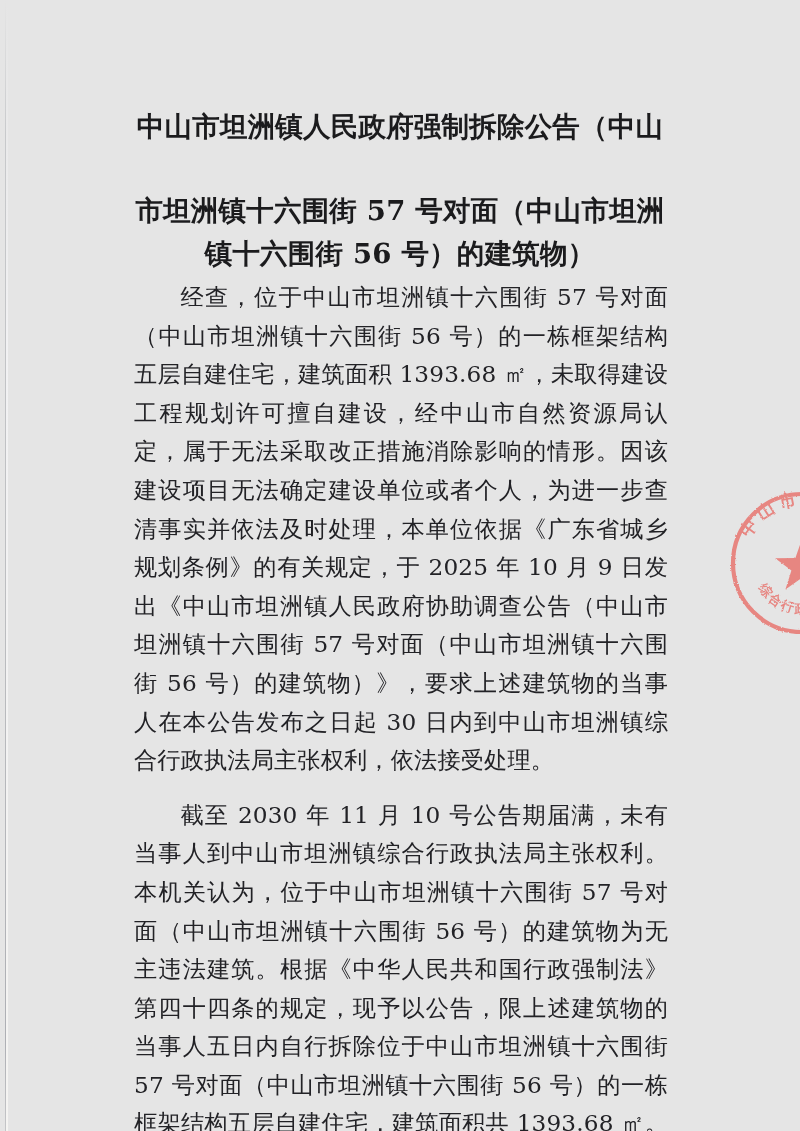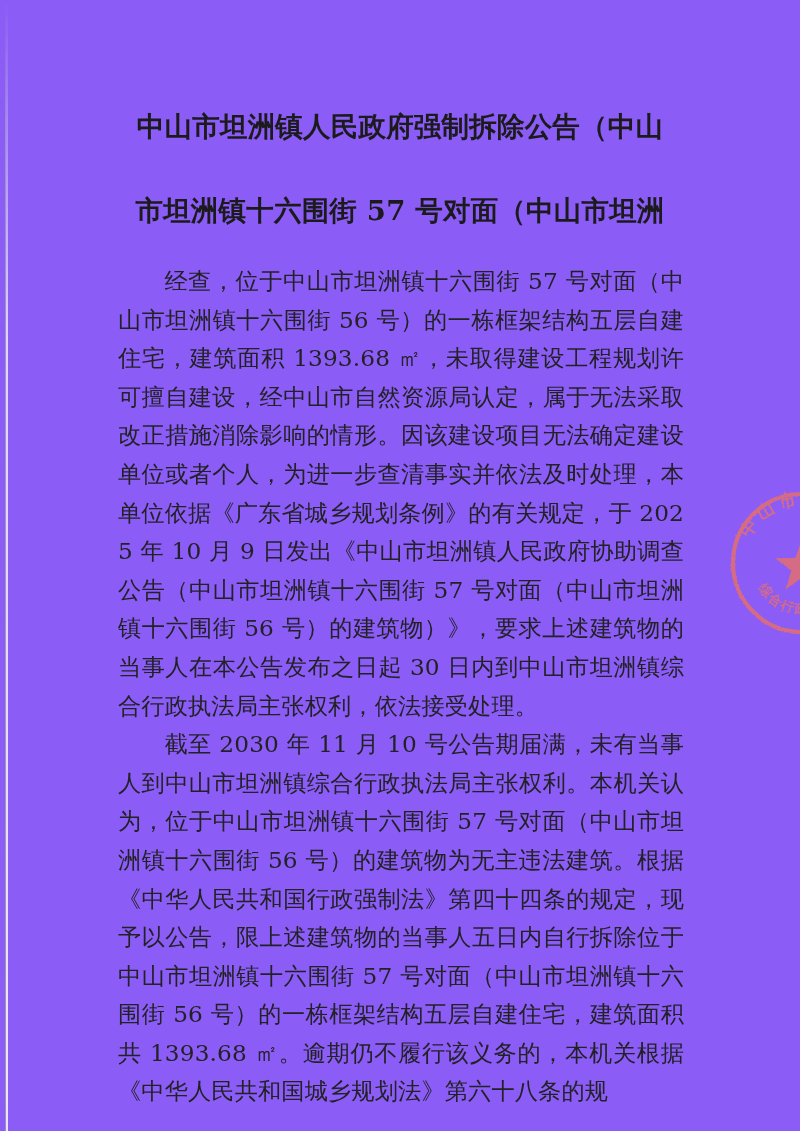--- a/index.html
+++ b/index.html
@@ -12,21 +12,21 @@
     height: 1131px;
     background: #ffffff;
     font-family: "DejaVu Serif", "Liberation Serif", serif;
     overflow: hidden;
   }
 
   .page {
     position: relative;
     width: 800px;
     height: 1131px;
-    background: #8b5cf6;
+    background: #e5e5e5;
     overflow: hidden;
   }
 
   
   .scan-edge-left {
     position: absolute;
     left: 5px;
     top: 0;
     width: 1px;
     height: 1131px;
@@ -70,21 +70,21 @@
   .doc-title .tline.l3 { letter-spacing: 0.2px; }
 
   
   .body-block {
     position: absolute;
     left: 118px;
     top: 262px;
     width: 566px;
   }
   .para {
-    margin: 0;
+    margin: 16px;
     font-family: "DejaVu Serif", "Liberation Serif", serif;
     font-size: 23.2px;
     line-height: 38.6px;
     color: #222226;
     text-align: justify;
     text-justify: inter-character;
     text-indent: 2em;
     letter-spacing: 0.15px;
     word-break: break-all;
   }
@@ -106,20 +106,21 @@
 <body>
 
 <div class="page">
 
   <div class="scan-edge-left"></div>
   <div class="scan-edge-left2"></div>
 
   <div class="doc-title">
     <span class="tline l1">中山市坦洲镇人民政府强制拆除公告（中山</span>
     <span class="tline l2">市坦洲镇十六围街 57 号对面（中山市坦洲</span>
+    <span class="tline l3">镇十六围街 56 号）的建筑物）</span>
   </div>
 
   <div class="body-block">
     <p class="para">经查，位于中山市坦洲镇十六围街 57 号对面（中山市坦洲镇十六围街 56 号）的一栋框架结构五层自建住宅，建筑面积 1393.68 ㎡，未取得建设工程规划许可擅自建设，经中山市自然资源局认定，属于无法采取改正措施消除影响的情形。因该建设项目无法确定建设单位或者个人，为进一步查清事实并依法及时处理，本单位依据《广东省城乡规划条例》的有关规定，于 2025 年 10 月 9 日发出《中山市坦洲镇人民政府协助调查公告（中山市坦洲镇十六围街 57 号对面（中山市坦洲镇十六围街 56 号）的建筑物）》，要求上述建筑物的当事人在本公告发布之日起 30 日内到中山市坦洲镇综合行政执法局主张权利，依法接受处理。</p>
     <p class="para">截至 2030 年 11 月 10 号公告期届满，未有当事人到中山市坦洲镇综合行政执法局主张权利。本机关认为，位于中山市坦洲镇十六围街 57 号对面（中山市坦洲镇十六围街 56 号）的建筑物为无主违法建筑。根据《中华人民共和国行政强制法》第四十四条的规定，现予以公告，限上述建筑物的当事人五日内自行拆除位于中山市坦洲镇十六围街 57 号对面（中山市坦洲镇十六围街 56 号）的一栋框架结构五层自建住宅，建筑面积共 1393.68 ㎡。逾期仍不履行该义务的，本机关根据《中华人民共和国城乡规划法》第六十八条的规</p>
   </div>
 
   <div class="seal">
     <svg width="152" height="152" viewBox="0 0 152 152" xmlns="http://www.w3.org/2000/svg">
       <defs>

